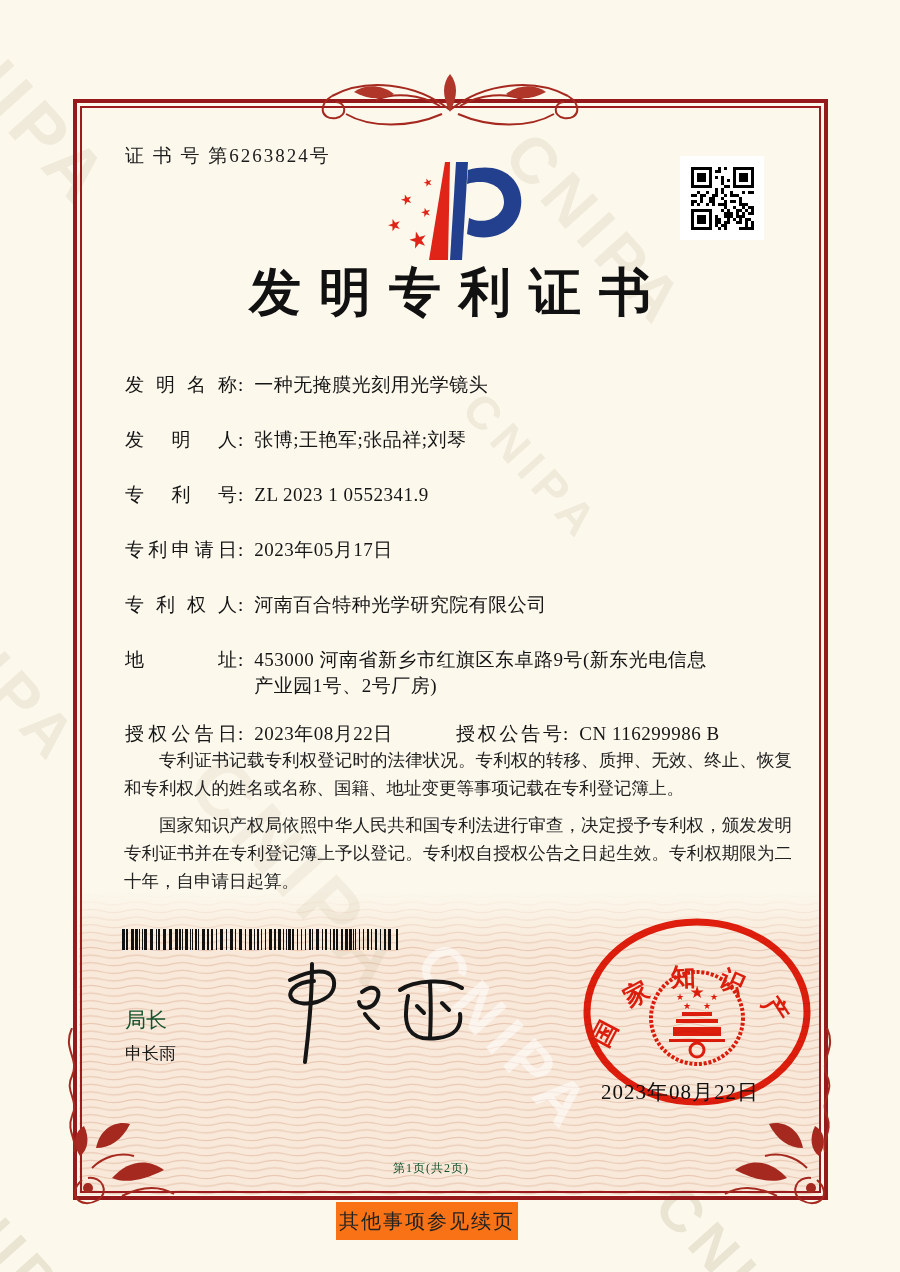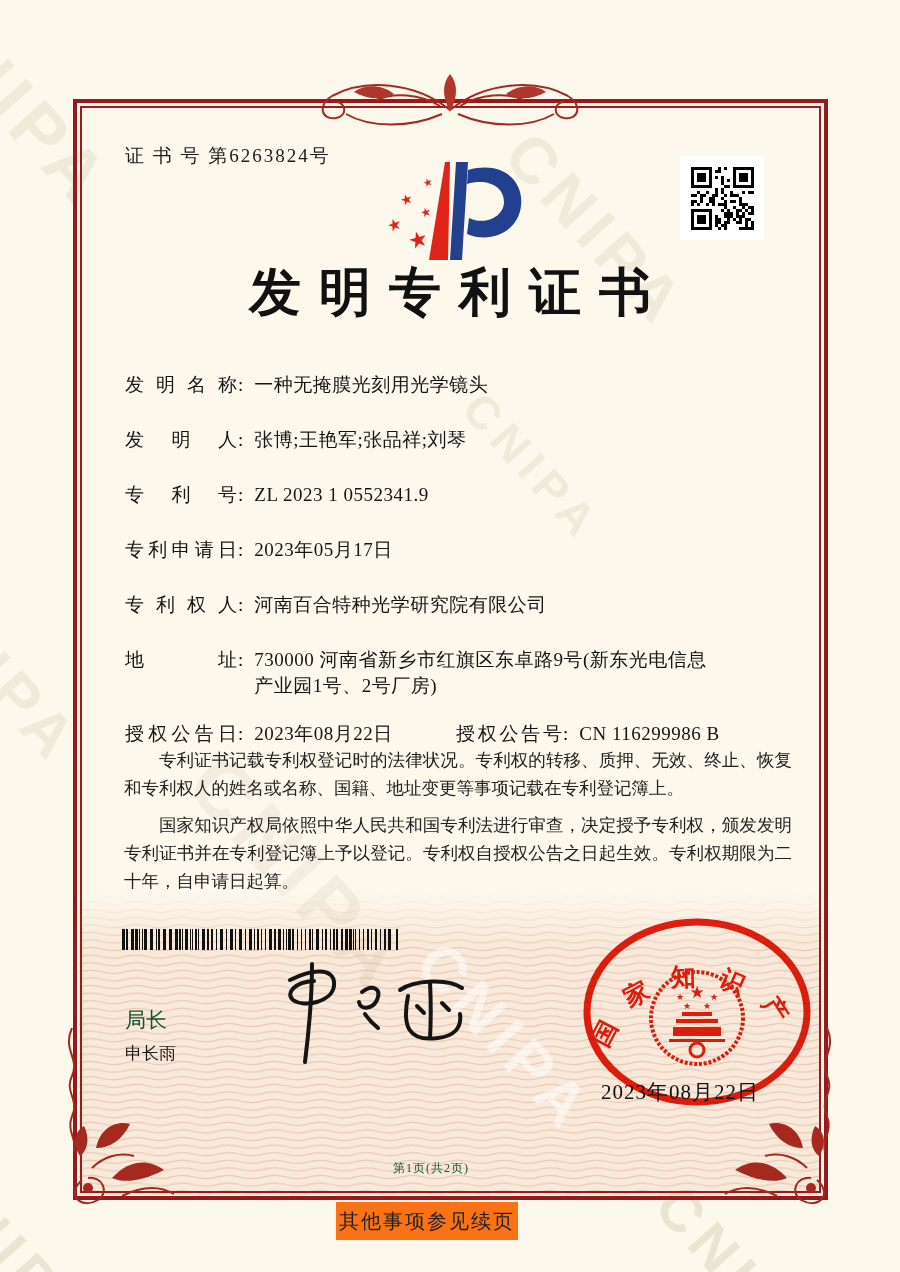--- a/index.html
+++ b/index.html
@@ -303,21 +303,21 @@
       <span class="fval">2023年05月17日</span>
     </div>
     <div class="frow">
       <span class="flabel">专利权人</span>
         <span class="fcolon">:</span>
       <span class="fval">河南百合特种光学研究院有限公司</span>
     </div>
     <div class="frow addr">
       <span class="flabel">地址</span>
         <span class="fcolon">:</span>
-      <span class="fval"><span>730000 河南省新乡市红旗区东卓路9号(新东光电信息</span><br><span>产业园1号、2号厂房)</span></span>
+      <span class="fval"><span>453000 河南省新乡市红旗区东卓路9号(新东光电信息</span><br><span>产业园1号、2号厂房)</span></span>
     </div>
     <div class="frow">
       <span class="flabel">授权公告日</span>
         <span class="fcolon">:</span>
       <span class="fval">2023年08月22日</span>
       <span class="grant-no-group">
         <span class="flabel">授权公告号</span>
           <span class="fcolon">:</span>
         <span class="fval">CN 116299986 B</span>
       </span>

